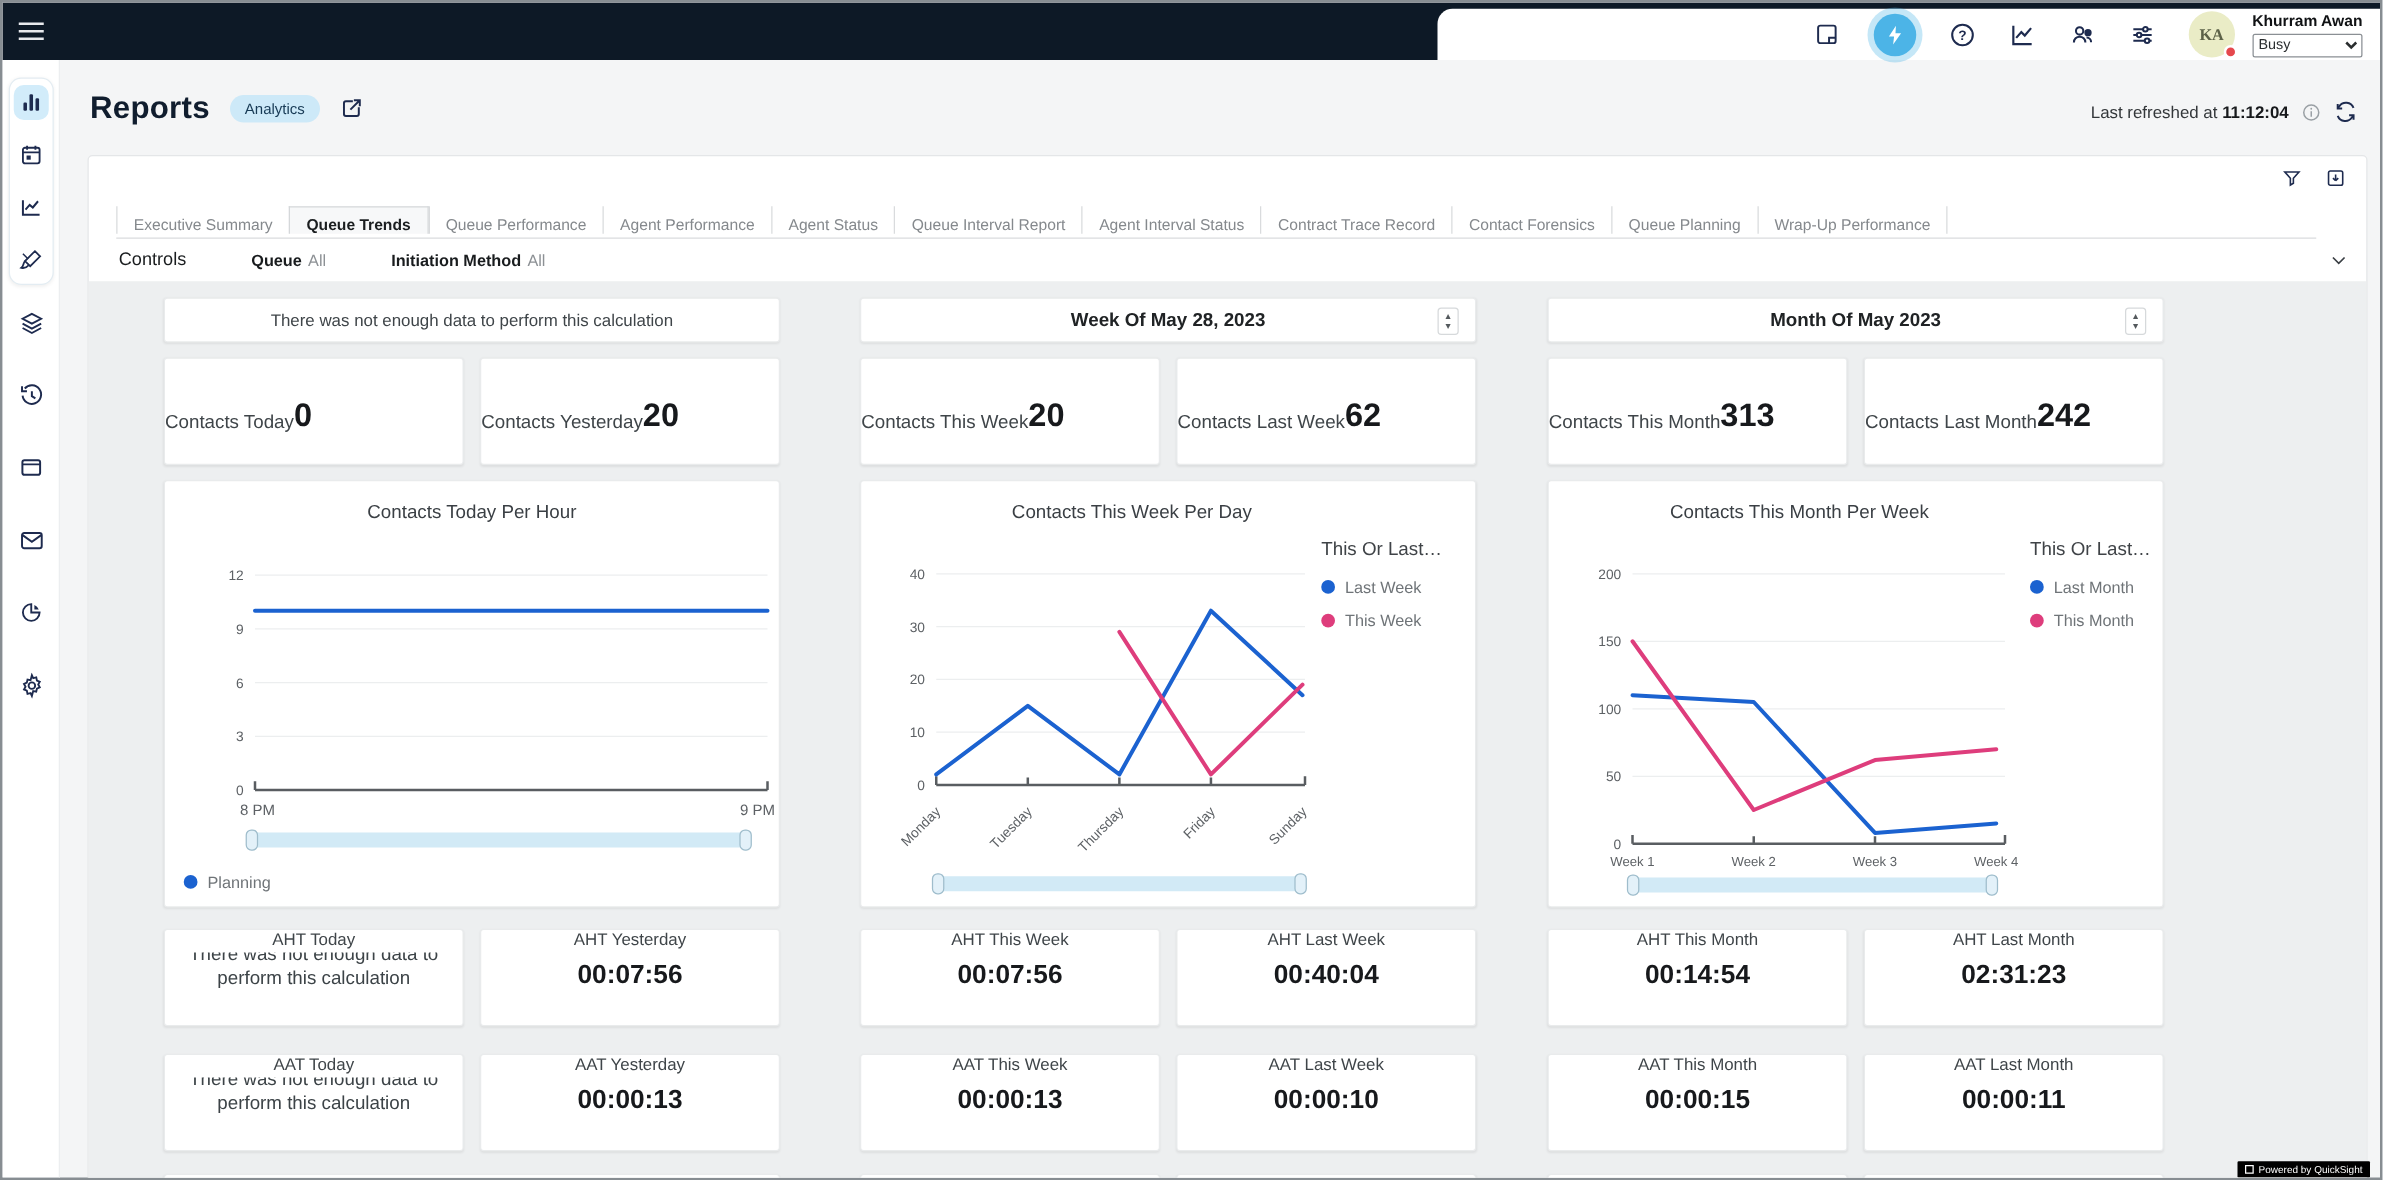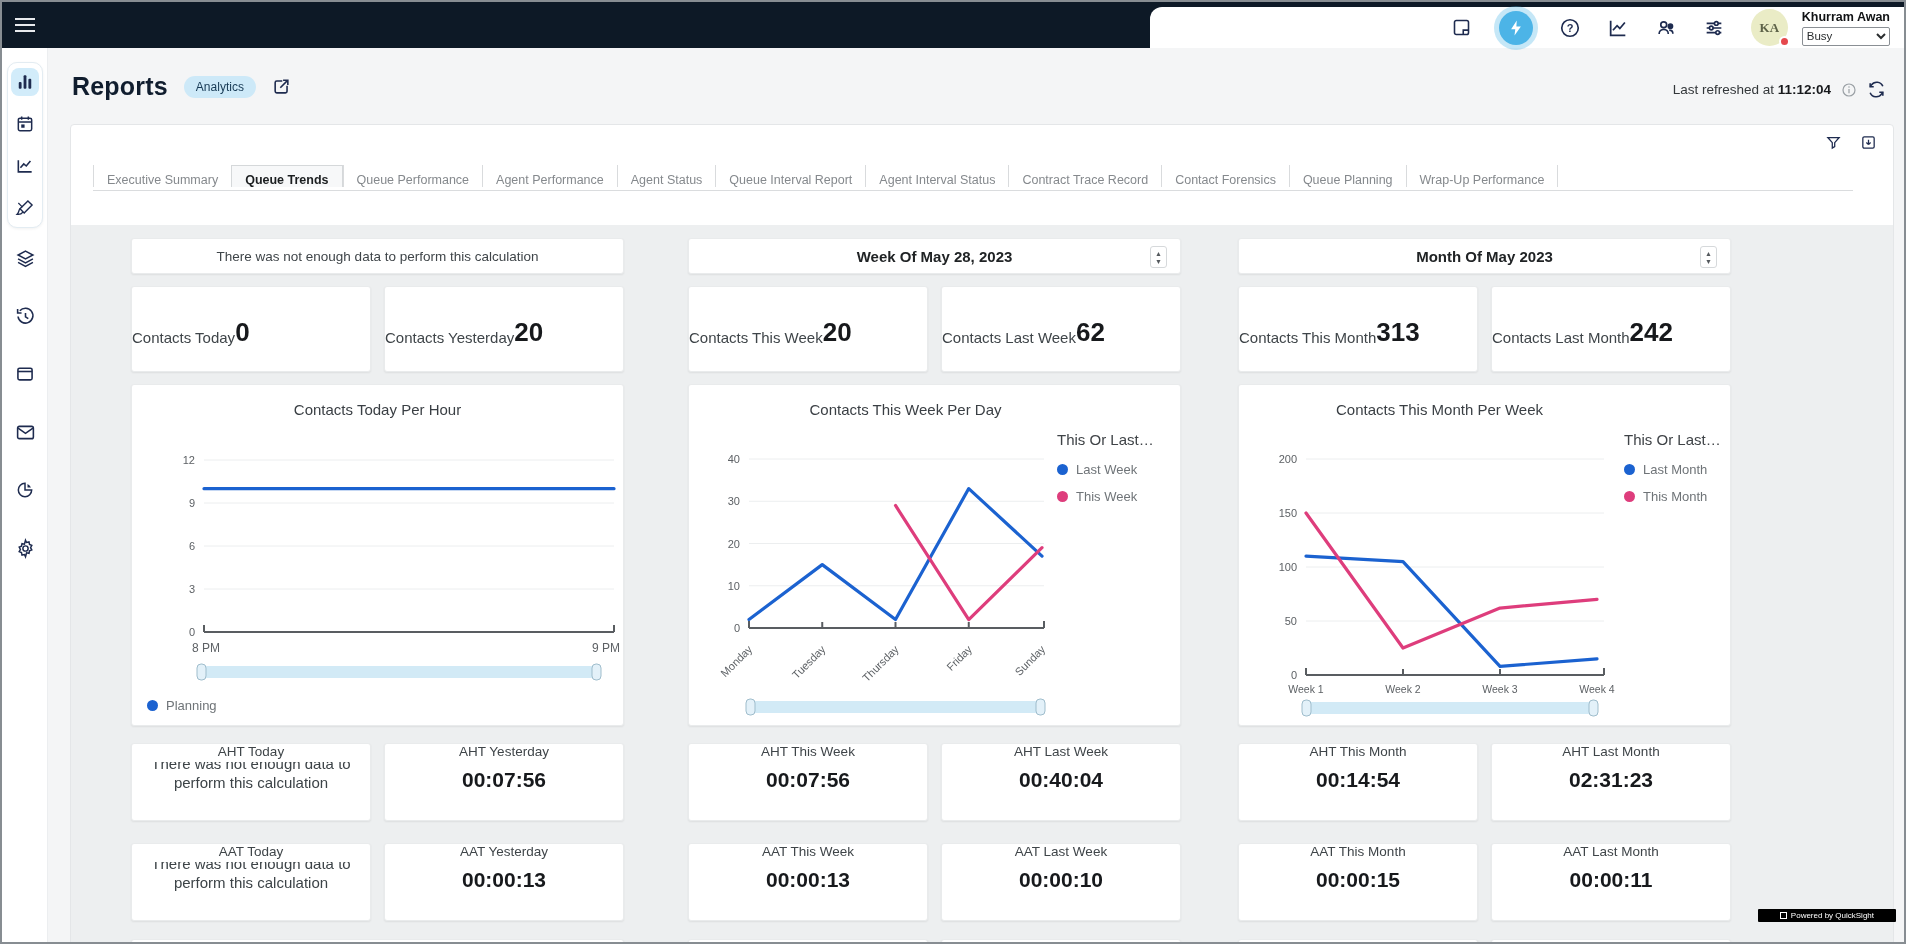--- a/index.html
+++ b/index.html
@@ -92,22 +92,22 @@
   .small-row { margin-top:17px; }
   .small-row.aat { margin-top:22px; }
   .small-card { flex:1; height:78px; display:flex; flex-direction:column; align-items:center; }
   .small-label { font-size:13.5px; color:#3f4549; margin-top:0; }
   .small-value { font-size:21px; font-weight:bold; color:#17191c; margin-top:9px; }
   .small-msg { height:44px; overflow:hidden; margin-top:3px; width:86%; }
   .small-msg div { margin-top:-8px; font-size:15px; color:#3c4347; line-height:19px; text-align:center; }
   .strip-row { margin-top:18px; }
   .strip { flex:1; height:30px; }
 
-  .powered { position:absolute; right:8px; bottom:20px; height:13px; background:#000; color:#fff; font-size:8px;
-             display:flex; align-items:center; gap:4px; padding:0 22px; border-radius:1px; z-index:5; }
+  .powered { position:absolute; right:8px; bottom:0; height:13px; background:#000; color:#fff; font-size:8px;
+             display:flex; align-items:center; gap:4px; padding:0 6px; border-radius:1px; z-index:5; }
   .powered .sq { width:7px; height:7px; border:1px solid #fff; display:inline-block; }
 
   svg.ic { display:block; }
 </style>
 </head>
 <body>
 
 <div class="screen">
 
   <div class="topbar">
@@ -284,20 +284,30 @@
       <div class="tab">Agent Performance</div>
       <div class="tab">Agent Status</div>
       <div class="tab">Queue Interval Report</div>
       <div class="tab">Agent Interval Status</div>
       <div class="tab">Contract Trace Record</div>
       <div class="tab">Contact Forensics</div>
       <div class="tab">Queue Planning</div>
       <div class="tab">Wrap-Up Performance</div>
     </div>
 
+    <div class="controls-row">
+      <span class="controls-label">Controls</span>
+      <span class="filter-pair"><span>Queue</span><span class="val">All</span></span>
+      <span class="filter-pair"><span>Initiation Method</span><span class="val">All</span></span>
+      <span class="controls-chevron">
+        <svg class="ic" width="16" height="16" viewBox="0 0 24 24" fill="none" stroke="#3a3f44" stroke-width="2">
+            <path d="M5 9l7 7 7-7"></path>
+          </svg>
+      </span>
+    </div>
 
     <div class="dash">
 
       <div class="col col1">
         <div class="card head-card">
           <span class="head-text">There was not enough data to perform this calculation</span>
         </div>
         <div class="kpi-row">
           <div class="card kpi-card">
             <div class="kpi-label">Contacts Today</div>

